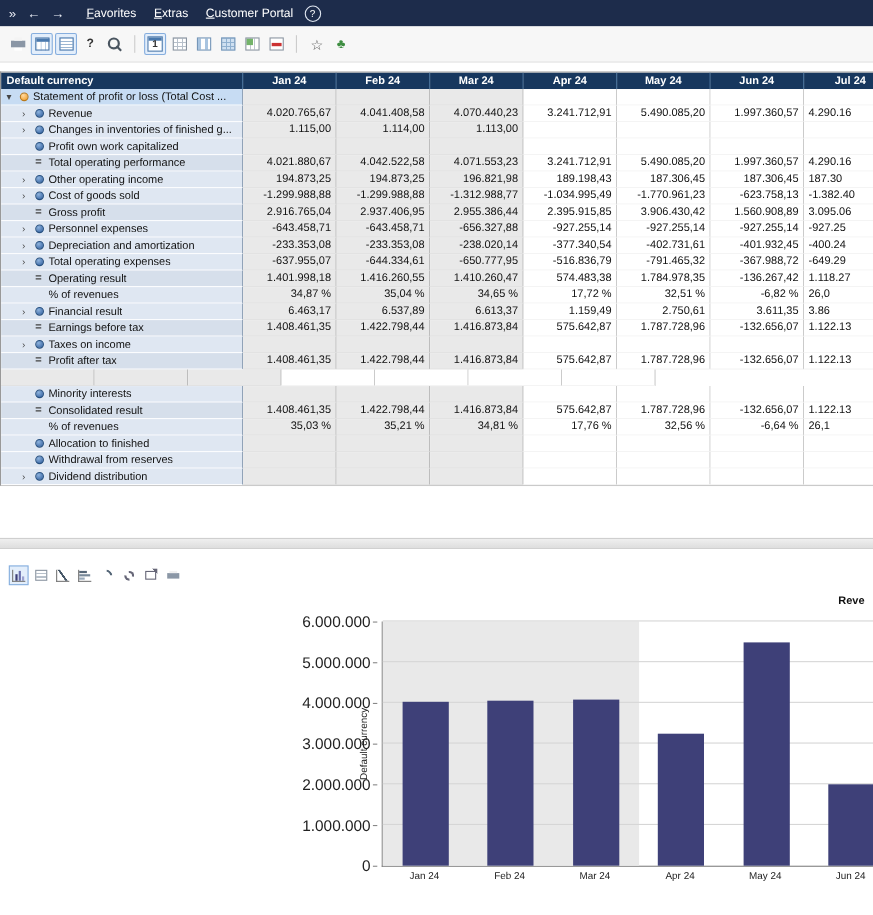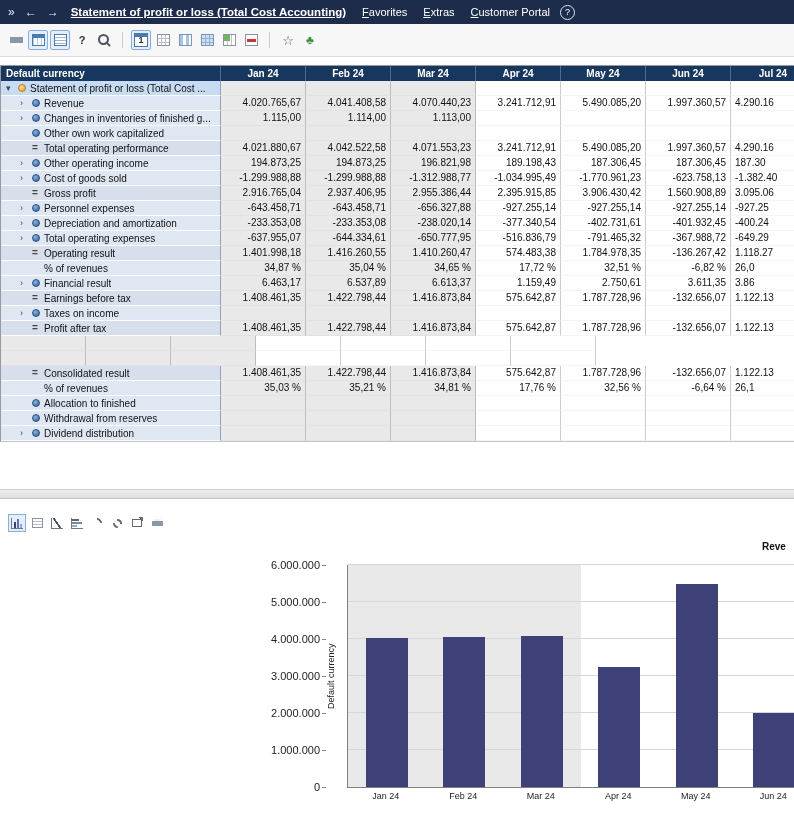--- a/index.html
+++ b/index.html
@@ -120,21 +120,21 @@
   .icon-chart-print-icon::before{content:"";width:11px;height:9px;background:
     linear-gradient(#f0f0f0,#f0f0f0) 2px 0/7px 2px no-repeat,
     linear-gradient(#8b97a6,#8b97a6) 0 2px/11px 5px no-repeat,
     linear-gradient(#fff,#fff) 2px 7px/7px 2px no-repeat;}
 
   .chart-wrap{position:relative;height:280px;padding-left:21px;}
   .chart-title{position:absolute;left:762px;top:8px;font-size:10px;font-weight:bold;color:#111;white-space:nowrap;}
   .ylabel{position:absolute;left:326px;top:32px;height:222px;font-size:9px;color:#222;
     writing-mode:vertical-rl;transform:rotate(180deg);text-align:center;}
   .yaxis{position:absolute;left:0;top:32px;width:341px;height:222px;}
-  .ytick{position:absolute;right:21px;font-size:11px;color:#222;transform:translateY(50%);white-space:nowrap;}
+  .ytick{position:absolute;right:4px;font-size:14px;color:#222;transform:translateY(50%);white-space:nowrap;}
   .ytick::after{content:"";position:absolute;left:calc(100% + 2px);top:50%;width:4px;height:1px;background:#888;}
   .plot{position:absolute;left:347px;top:32px;width:465px;height:222px;border-left:1px solid #808080;
     border-bottom:1px solid #808080;background:#fff;box-sizing:content-box;}
   .actuals{position:absolute;left:0;top:0;bottom:0;width:50%;background:#e9e9e9;}
   .layer{position:absolute;inset:0;}
   .gridline{position:absolute;left:0;right:0;height:1px;background:#d6d6d6;}
   .layer.bars{display:flex;align-items:flex-end;}
   .bar-col{flex:1;display:flex;justify-content:center;align-items:flex-end;height:100%;}
   .bar{width:42px;background:#3e4078;}
   .xlabels{position:absolute;left:347px;top:258px;width:465px;display:flex;}
@@ -144,21 +144,20 @@
 <body>
 
 <div class="app">
 
   <div class="topbar">
     <span class="nav">
         <span class="nav-glyph">»</span>
         <span class="nav-glyph">←</span>
         <span class="nav-glyph">→</span>
       </span>
-    <span class="tb-title">Statement of profit or loss (Total Cost Accounting)</span>
     <span class="menu">
         <span class="menu-item">Favorites</span>
         <span class="menu-item">Extras</span>
         <span class="menu-item">Customer Portal</span>
       </span>
     <span class="help-circle">?</span>
   </div>
 
   <div class="toolbar">
       <span class="tbicon icon-print-icon"></span>
@@ -239,21 +238,21 @@
           <div class="vcell actual">1.113,00</div>
           <div class="vcell"></div>
           <div class="vcell"></div>
           <div class="vcell"></div>
           <div class="vcell cut"></div>
         </div>
         <div class="trow">
           <div class="ncell lvl1">
             <span class="exp"></span>
             <span class="bullet blue"></span>
-            <span class="rlabel">Other own work capitalized</span>
+            <span class="rlabel">Profit own work capitalized</span>
           </div>
           <div class="vcell actual"></div>
           <div class="vcell actual"></div>
           <div class="vcell actual"></div>
           <div class="vcell"></div>
           <div class="vcell"></div>
           <div class="vcell"></div>
           <div class="vcell cut"></div>
         </div>
         <div class="trow">
@@ -441,20 +440,25 @@
         <div class="trow">
           <div class="vcell actual"></div>
           <div class="vcell actual"></div>
           <div class="vcell actual"></div>
           <div class="vcell"></div>
           <div class="vcell"></div>
           <div class="vcell"></div>
           <div class="vcell cut"></div>
         </div>
         <div class="trow">
+          <div class="ncell lvl1">
+            <span class="exp"></span>
+            <span class="bullet blue"></span>
+            <span class="rlabel">Minority interests</span>
+          </div>
           <div class="vcell actual"></div>
           <div class="vcell actual"></div>
           <div class="vcell actual"></div>
           <div class="vcell"></div>
           <div class="vcell"></div>
           <div class="vcell"></div>
           <div class="vcell cut"></div>
         </div>
         <div class="trow">
           <div class="ncell lvl1 total">

